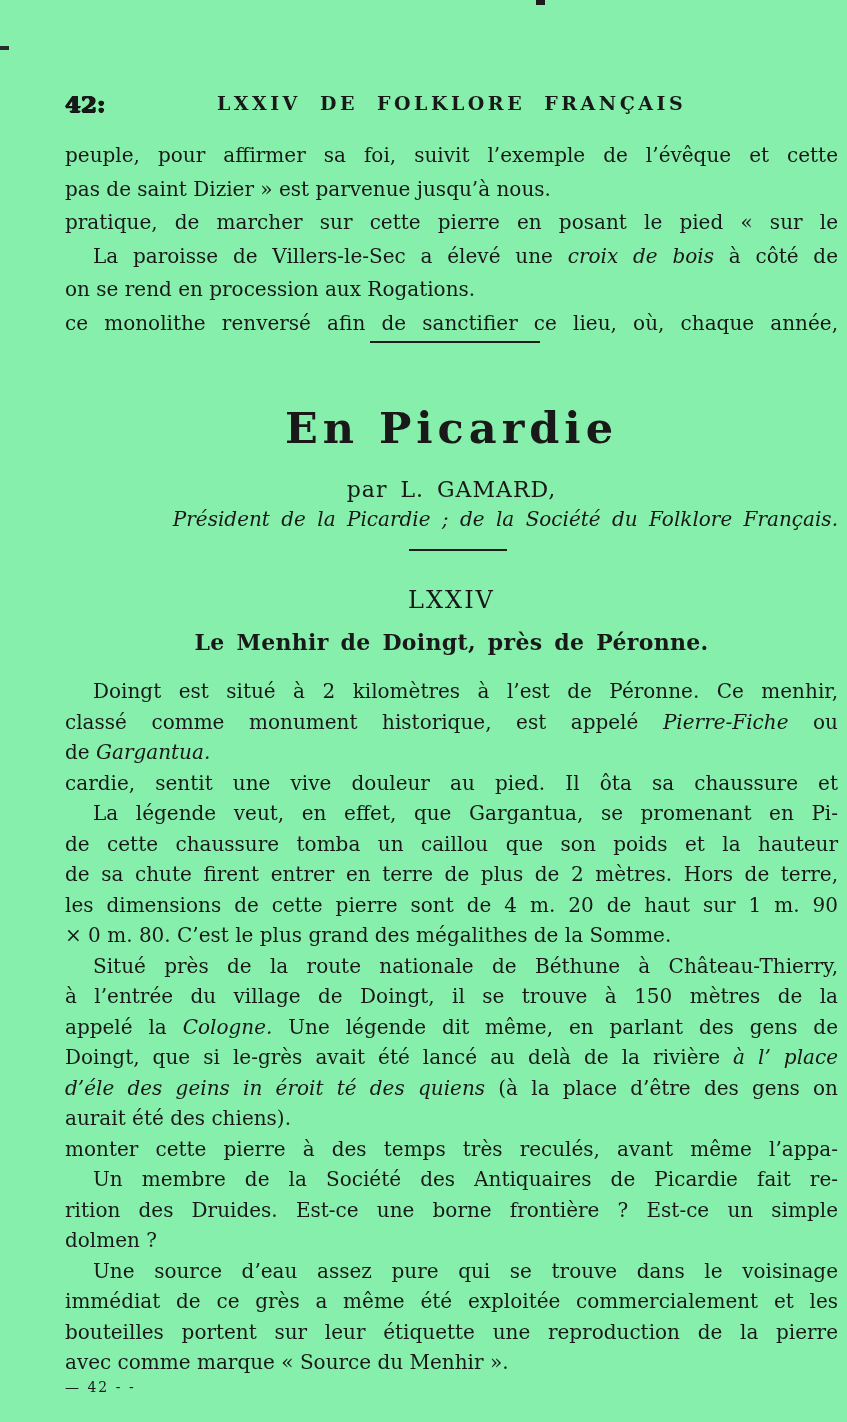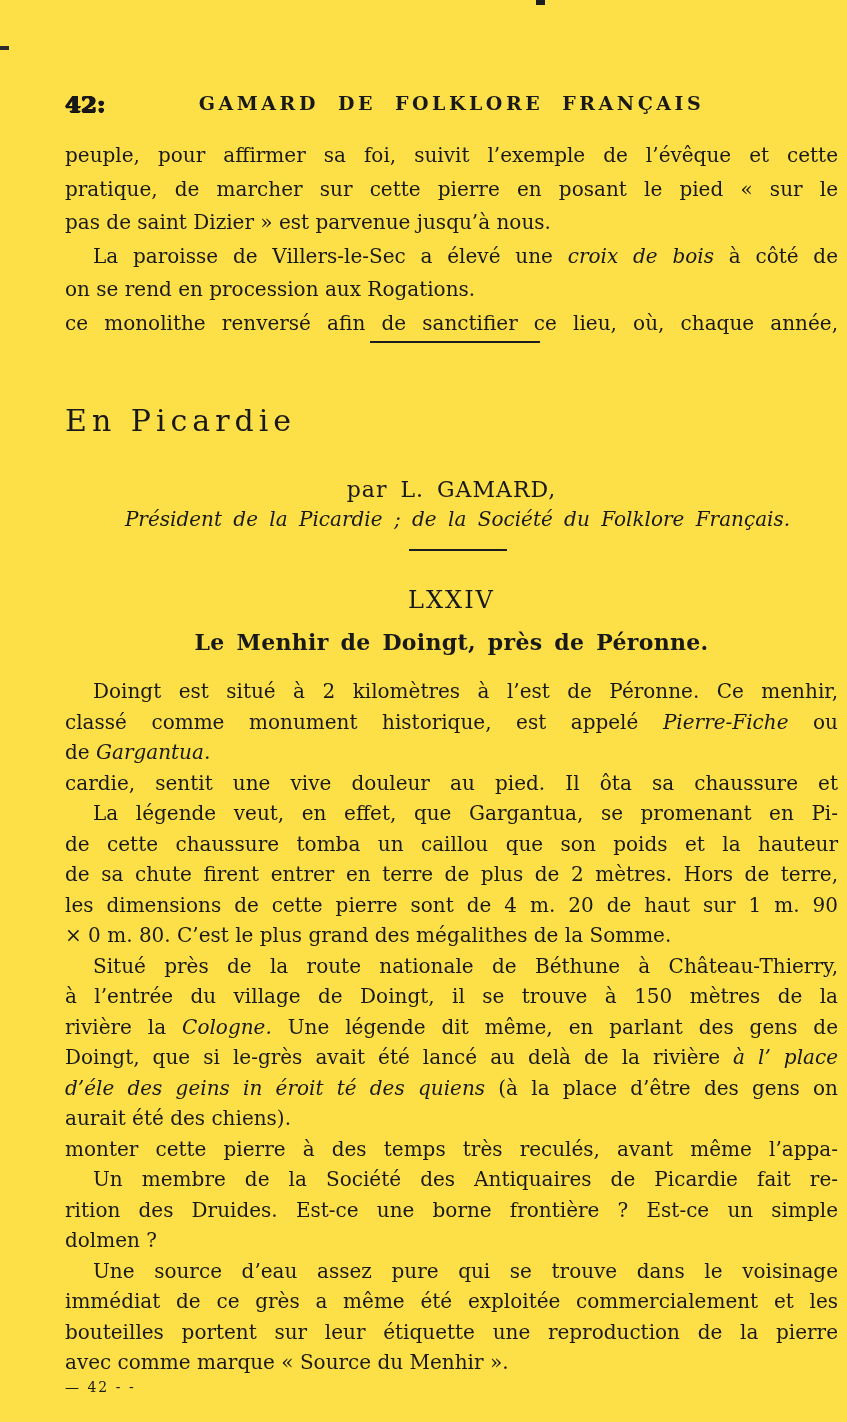--- a/index.html
+++ b/index.html
@@ -1,20 +1,20 @@
 <!DOCTYPE html>
 <html lang="fr"><head>
 <meta charset="utf-8">
 <style>
   html, body { margin: 0; padding: 0; background: #ffffff; }
   .page {
     position: relative;
     width: 847px;
     height: 1422px;
-    background: #fde047;
+    background: #86efac;
     color: #191919;
     font-family: "DejaVu Serif", "Liberation Serif", serif;
     overflow: hidden;
   }
   .mark-top  { position: absolute; left: 536px; top: 0;    width: 9px; height: 5px; background: #1c1c1c; }
   .mark-left { position: absolute; left: 0;     top: 46px; width: 9px; height: 4px; background: #2b2b2b; }
 
   .header { position: absolute; left: 65px; top: 92px; width: 773px; }
   .pagenum {
     position: absolute; left: 0; top: -2px;
@@ -34,29 +34,29 @@
   .line.last { text-align-last: left; }
   .line.indent { padding-left: 28px; }
   em { font-style: italic; }
 
   .rule { position: absolute; height: 2px; background: #1d1d1d; }
   .rule-1 { left: 370px; top: 341px; width: 170px; }
   .rule-2 { left: 409px; top: 549px; width: 98px; }
 
   .article-title {
     position: absolute; left: 65px; top: 403px; width: 773px;
-    text-align: left; font-size: 30px; font-weight: normal; letter-spacing: 5px;
+    text-align: center; font-size: 43px; font-weight: bold; letter-spacing: 5px;
   }
   .byline {
     position: absolute; left: 65px; top: 477px; width: 773px;
     text-align: center; font-size: 22px; letter-spacing: 1px; word-spacing: 5px;
   }
   .byline-role {
-    position: absolute; left: 71px; top: 507px; width: 773px;
-    text-align: center; font-style: italic; font-size: 20px; word-spacing: 5px;
+    position: absolute; left: 65px; top: 507px; width: 773px;
+    text-align: right; font-style: italic; font-size: 20px; word-spacing: 5px;
   }
   .chapter-number {
     position: absolute; left: 65px; top: 586px; width: 773px;
     text-align: center; font-size: 24px; letter-spacing: 2px;
   }
   .chapter-title {
     position: absolute; left: 65px; top: 629px; width: 773px;
     text-align: center; font-size: 22px; font-weight: bold;
     word-spacing: 4px; letter-spacing: 0.3px;
   }
@@ -67,28 +67,28 @@
 </style>
 </head>
 <body>
 
 <div class="page">
   <div class="mark-top"></div>
   <div class="mark-left"></div>
 
   <div class="header">
     <div class="pagenum">42:</div>
-    <div class="jtitle">GAMARD DE FOLKLORE FRANÇAIS</div>
+    <div class="jtitle">LXXIV DE FOLKLORE FRANÇAIS</div>
   </div>
 
   <div class="textblock intro">
       <div class="paragraph">
         <div class="line"><span>peuple, pour affirmer sa foi, suivit l’exemple de l’évêque et cette</span></div>
+        <div class="line last"><span>pas de saint Dizier » est parvenue jusqu’à nous.</span></div>
         <div class="line"><span>pratique, de marcher sur cette pierre en posant le pied « sur le</span></div>
-        <div class="line last"><span>pas de saint Dizier » est parvenue jusqu’à nous.</span></div>
       </div>
       <div class="paragraph">
         <div class="line indent"><span>La paroisse de Villers-le-Sec a élevé une </span><em>croix de bois</em><span> à côté de</span></div>
         <div class="line last"><span>on se rend en procession aux Rogations.</span></div>
         <div class="line"><span>ce monolithe renversé afin de sanctifier ce lieu, où, chaque année,</span></div>
       </div>
     </div>
 
   <div class="rule rule-1"></div>
 
@@ -111,21 +111,21 @@
         <div class="line"><span>cardie, sentit une vive douleur au pied. Il ôta sa chaussure et</span></div>
         <div class="line indent"><span>La légende veut, en effet, que Gargantua, se promenant en Pi-</span></div>
         <div class="line"><span>de cette chaussure tomba un caillou que son poids et la hauteur</span></div>
         <div class="line"><span>de sa chute firent entrer en terre de plus de 2 mètres. Hors de terre,</span></div>
         <div class="line"><span>les dimensions de cette pierre sont de 4 m. 20 de haut sur 1 m. 90</span></div>
         <div class="line last"><span>× 0 m. 80. C’est le plus grand des mégalithes de la Somme.</span></div>
       </div>
       <div class="paragraph">
         <div class="line indent"><span>Situé près de la route nationale de Béthune à Château-Thierry,</span></div>
         <div class="line"><span>à l’entrée du village de Doingt, il se trouve à 150 mètres de la</span></div>
-        <div class="line"><span>rivière la </span><em>Cologne.</em><span> Une légende dit même, en parlant des gens de</span></div>
+        <div class="line"><span>appelé la </span><em>Cologne.</em><span> Une légende dit même, en parlant des gens de</span></div>
         <div class="line"><span>Doingt, que si le-grès avait été lancé au delà de la rivière </span><em>à l’ place</em></div>
         <div class="line"><em>d’éle des geins in éroit té des quiens</em><span> (à la place d’être des gens on</span></div>
         <div class="line last"><span>aurait été des chiens).</span></div>
       </div>
       <div class="paragraph">
         <div class="line"><span>monter cette pierre à des temps très reculés, avant même l’appa-</span></div>
         <div class="line indent"><span>Un membre de la Société des Antiquaires de Picardie fait re-</span></div>
         <div class="line"><span>rition des Druides. Est-ce une borne frontière ? Est-ce un simple</span></div>
         <div class="line last"><span>dolmen ?</span></div>
       </div>

